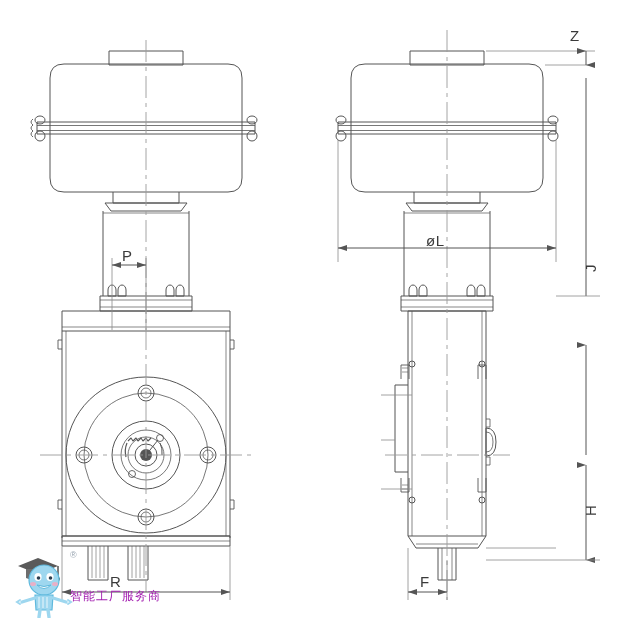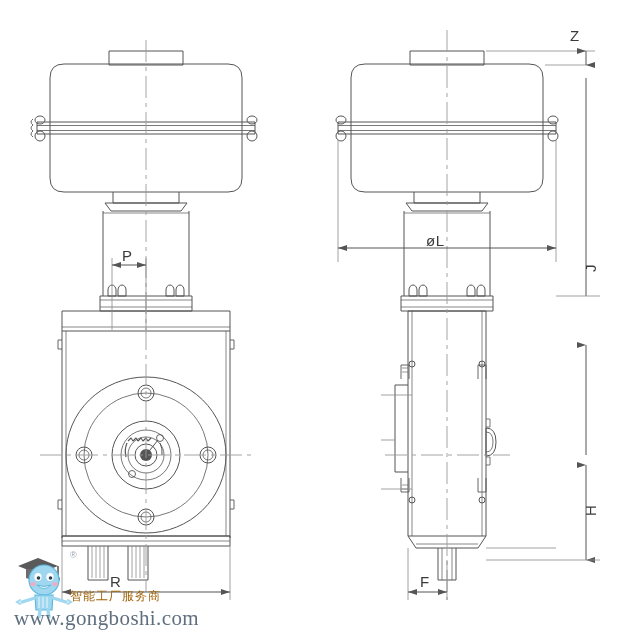--- a/index.html
+++ b/index.html
@@ -63,21 +63,21 @@
     color: #4a4a4a;
     letter-spacing: 7px;
     white-space: nowrap;
   }
   #wm-cn-sub {
     position: absolute;
     left: 62px;
     top: 40px;
     font-family: "DejaVu Sans", sans-serif;
     font-size: 12px;
-    color: #a16207;
+    color: #a21caf;
     letter-spacing: 1px;
     white-space: nowrap;
   }
   #wm-url {
     position: absolute;
     left: 6px;
     top: 58px;
     font-family: "Liberation Serif", serif;
     font-size: 21px;
     color: #5f6f7f;
@@ -334,16 +334,15 @@
       <path d="M25,45 L25,56 M29,45 L29,56 M33,45 L33,56" stroke="#ffffff" stroke-width="1" opacity="0.8"></path>
 
       <path d="M21,46 L8,50 M39,46 L52,50" stroke="#9ed7ef" stroke-width="3.4" stroke-linecap="round"></path>
       <path d="M6,48 l-3,2 l3,2 M54,48 l3,2 l-3,2" stroke="#9ed7ef" stroke-width="2" fill="none" stroke-linecap="round"></path>
 
       <path d="M26,58 L25,65 M34,58 L35,65" stroke="#9ed7ef" stroke-width="3.4" stroke-linecap="round"></path>
     </svg>
 
     <div id="wm-reg">®</div>
     <div id="wm-cn-sub">智能工厂服务商</div>
-    <div id="wm-url">www.gongboshi.com</div>
   </div>
 
 </div>
 
 </body></html>

